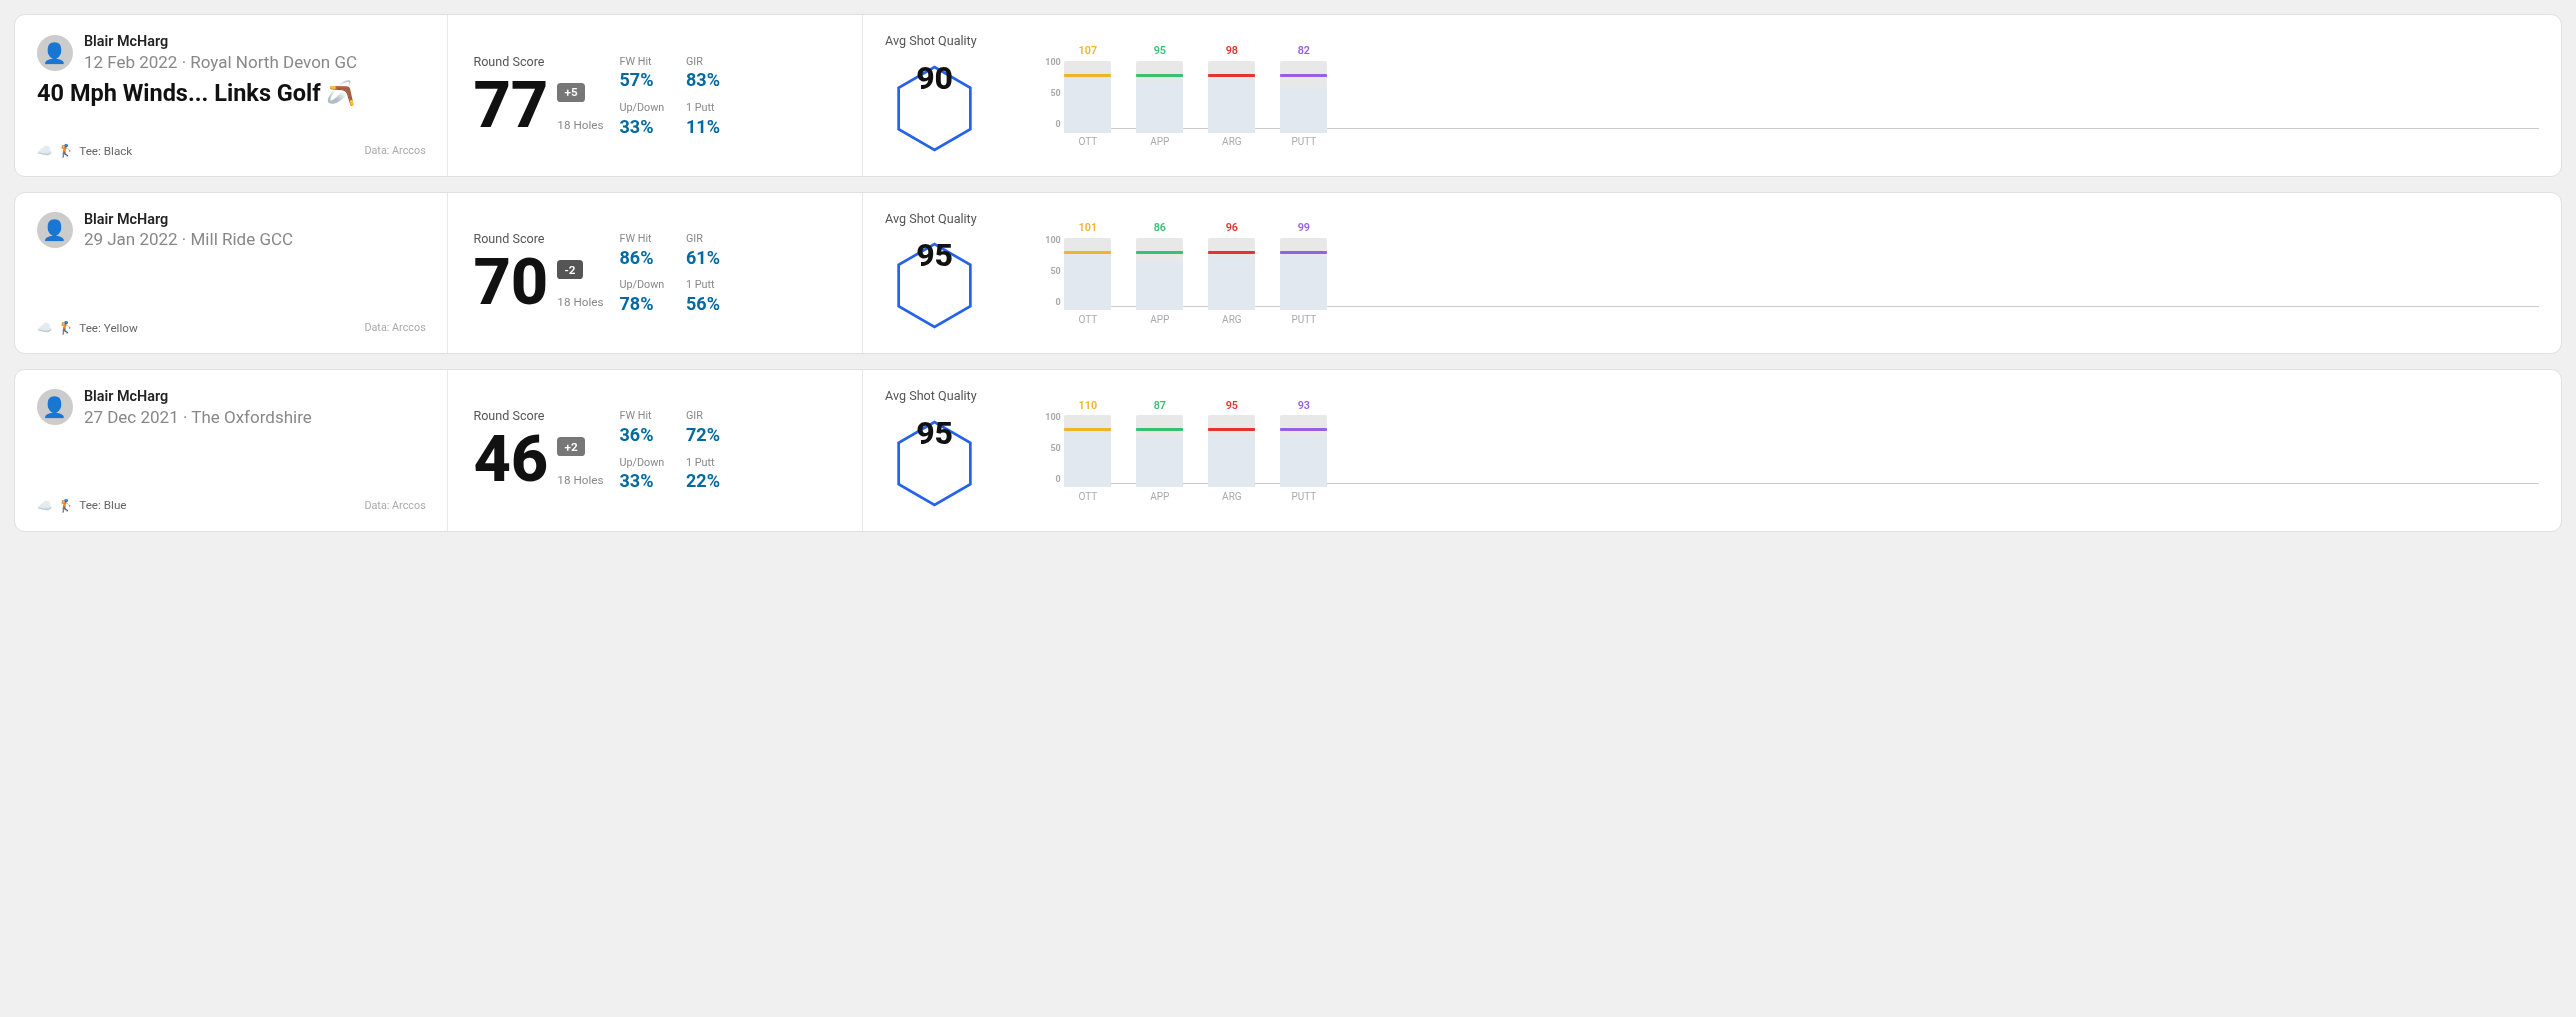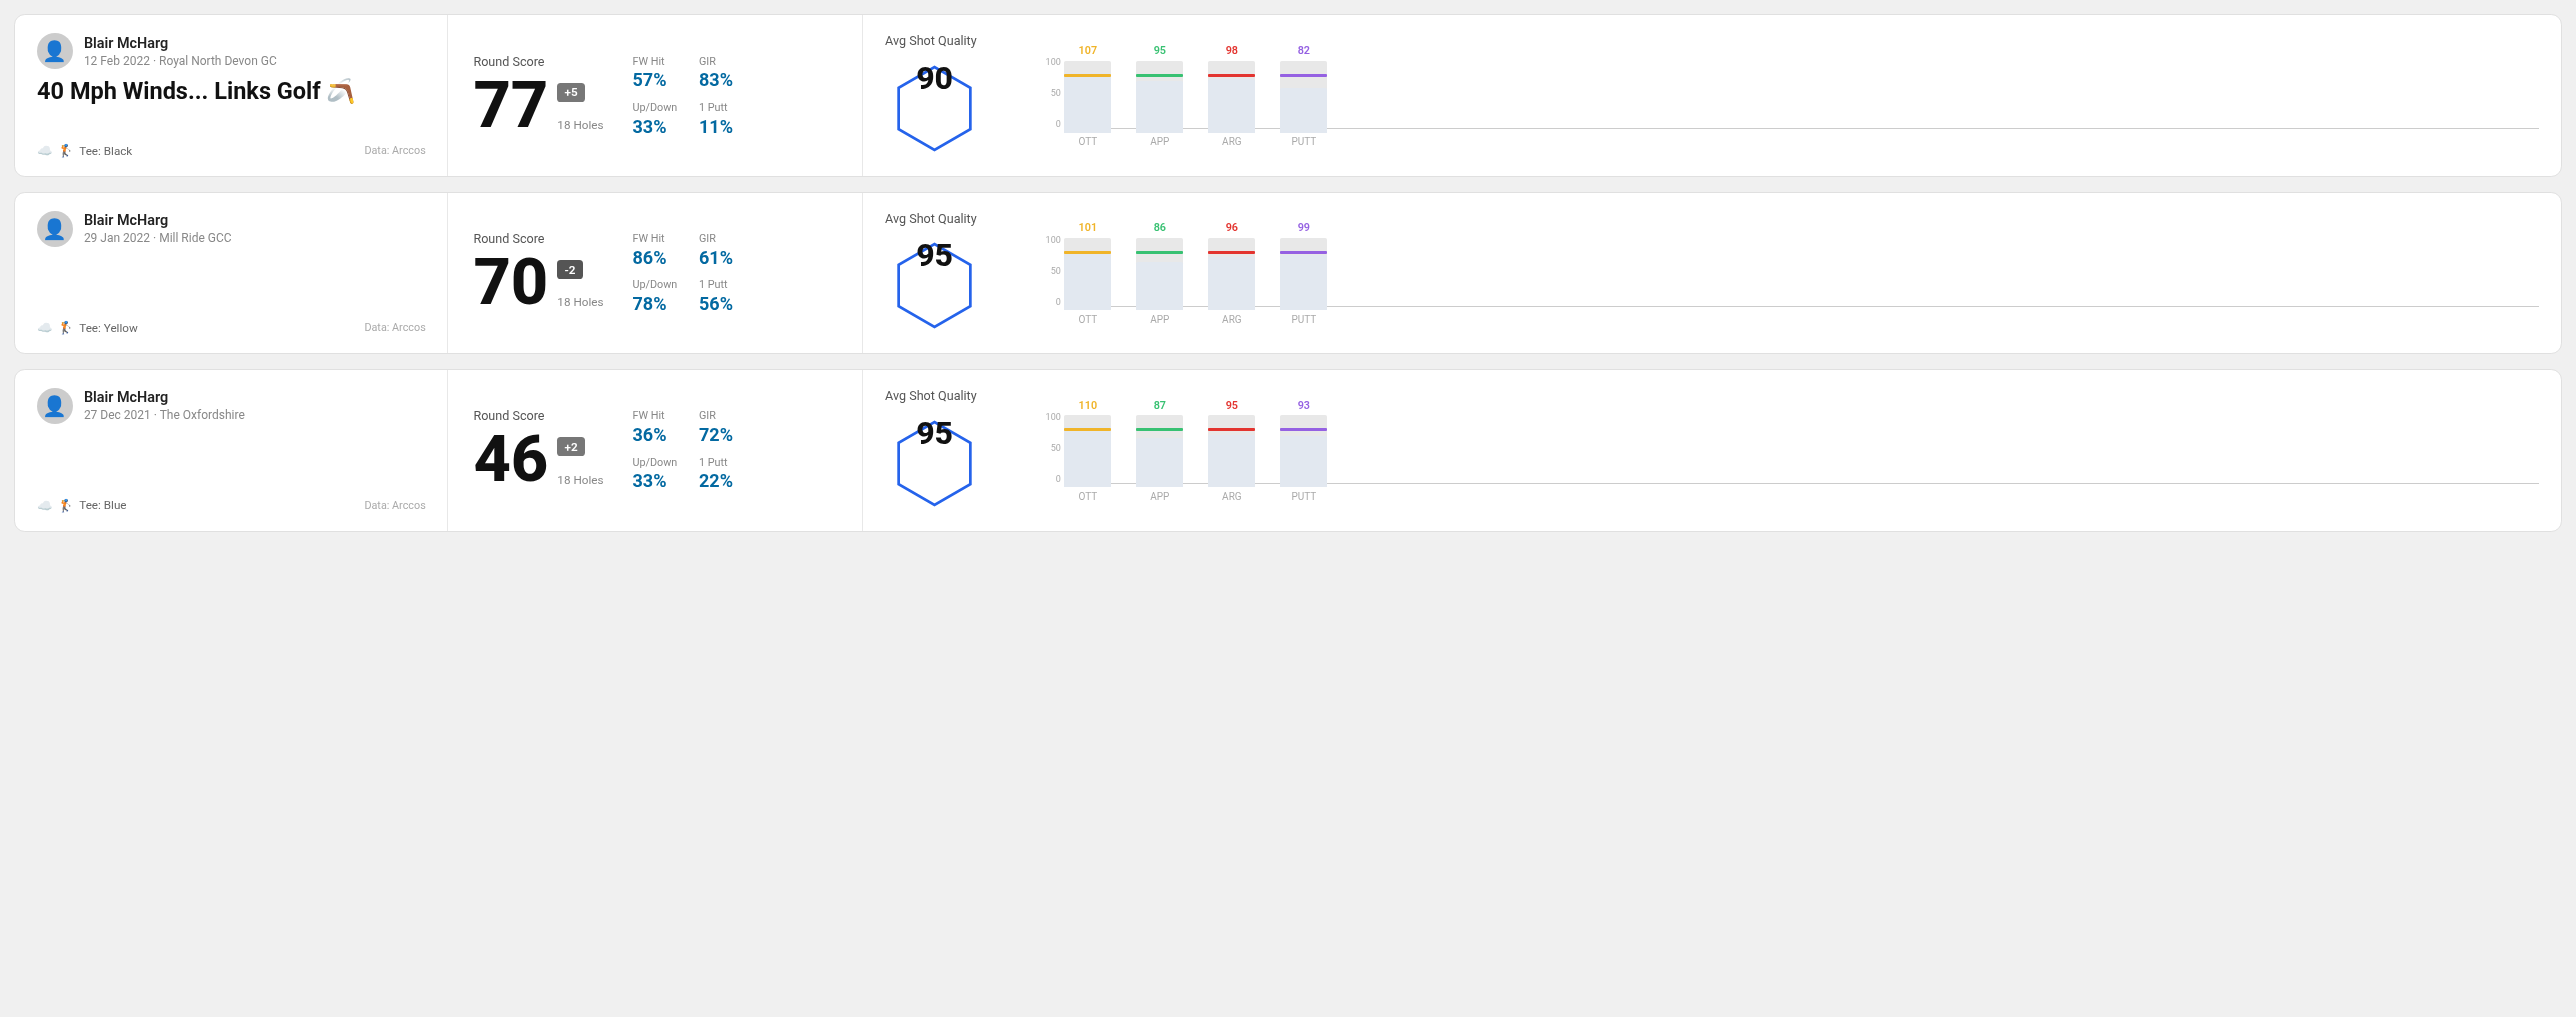--- a/index.html
+++ b/index.html
@@ -51,21 +51,21 @@
       font-size: 20px;
     }
 
     .user-name {
       font-size: 14.4px;
       font-weight: 600;
       color: #222;
     }
 
     .user-date {
-      font-size: 12px;
+      font-size: 17px;
       color: #888;
       margin-top: 1.8px;
     }
 
     .round-title {
       font-size: 23.5px;
       font-weight: 700;
       color: #111;
       margin: 7.2px 0 10.8px 0;
     }
@@ -94,21 +94,21 @@
       font-size: 10.8px;
       color: #aaa;
     }
 
     
     .card-middle {
       flex: 0 0 415px;
       padding: 18px 25px;
       border-right: 0.9px solid #e8e8e8;
       display: flex;
-      gap: 29px;
+      gap: 16px;
       align-items: center;
     }
 
     .score-section {
       display: flex;
       flex-direction: column;
       min-width: 126px;
     }
 
     .score-label {
@@ -301,20 +301,21 @@
     .y-axis-labels {
       display: flex;
       flex-direction: column;
       justify-content: space-between;
       height: 72px;
       font-size: 9px;
       color: #aaa;
       text-align: right;
       min-width: 21.7px;
       margin-bottom: 18px;
+      font-weight: bold;
     }
   </style>
 </head>
 <body>
 
 <div id="app">
   <div class="round-card">
 
     <div class="card-left">
       <div>

